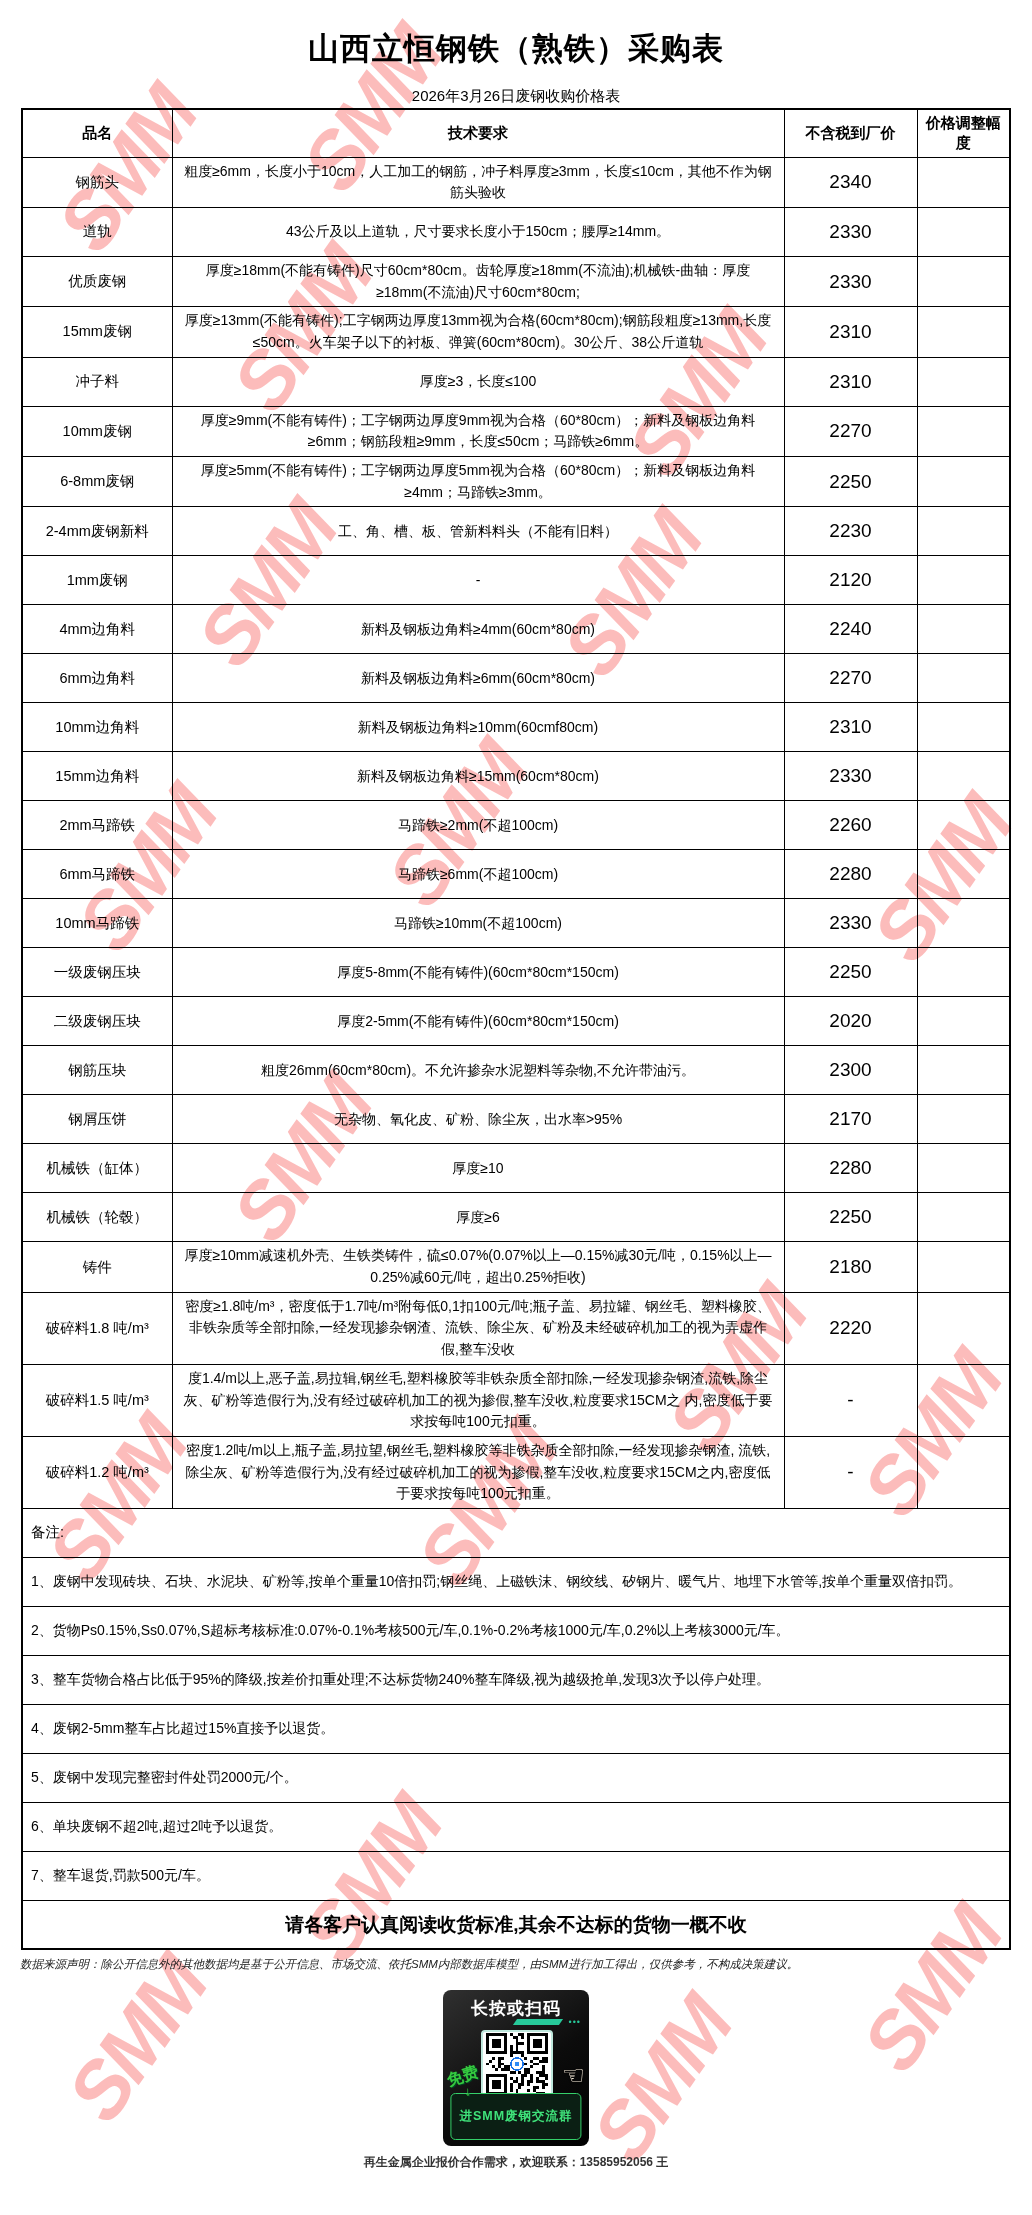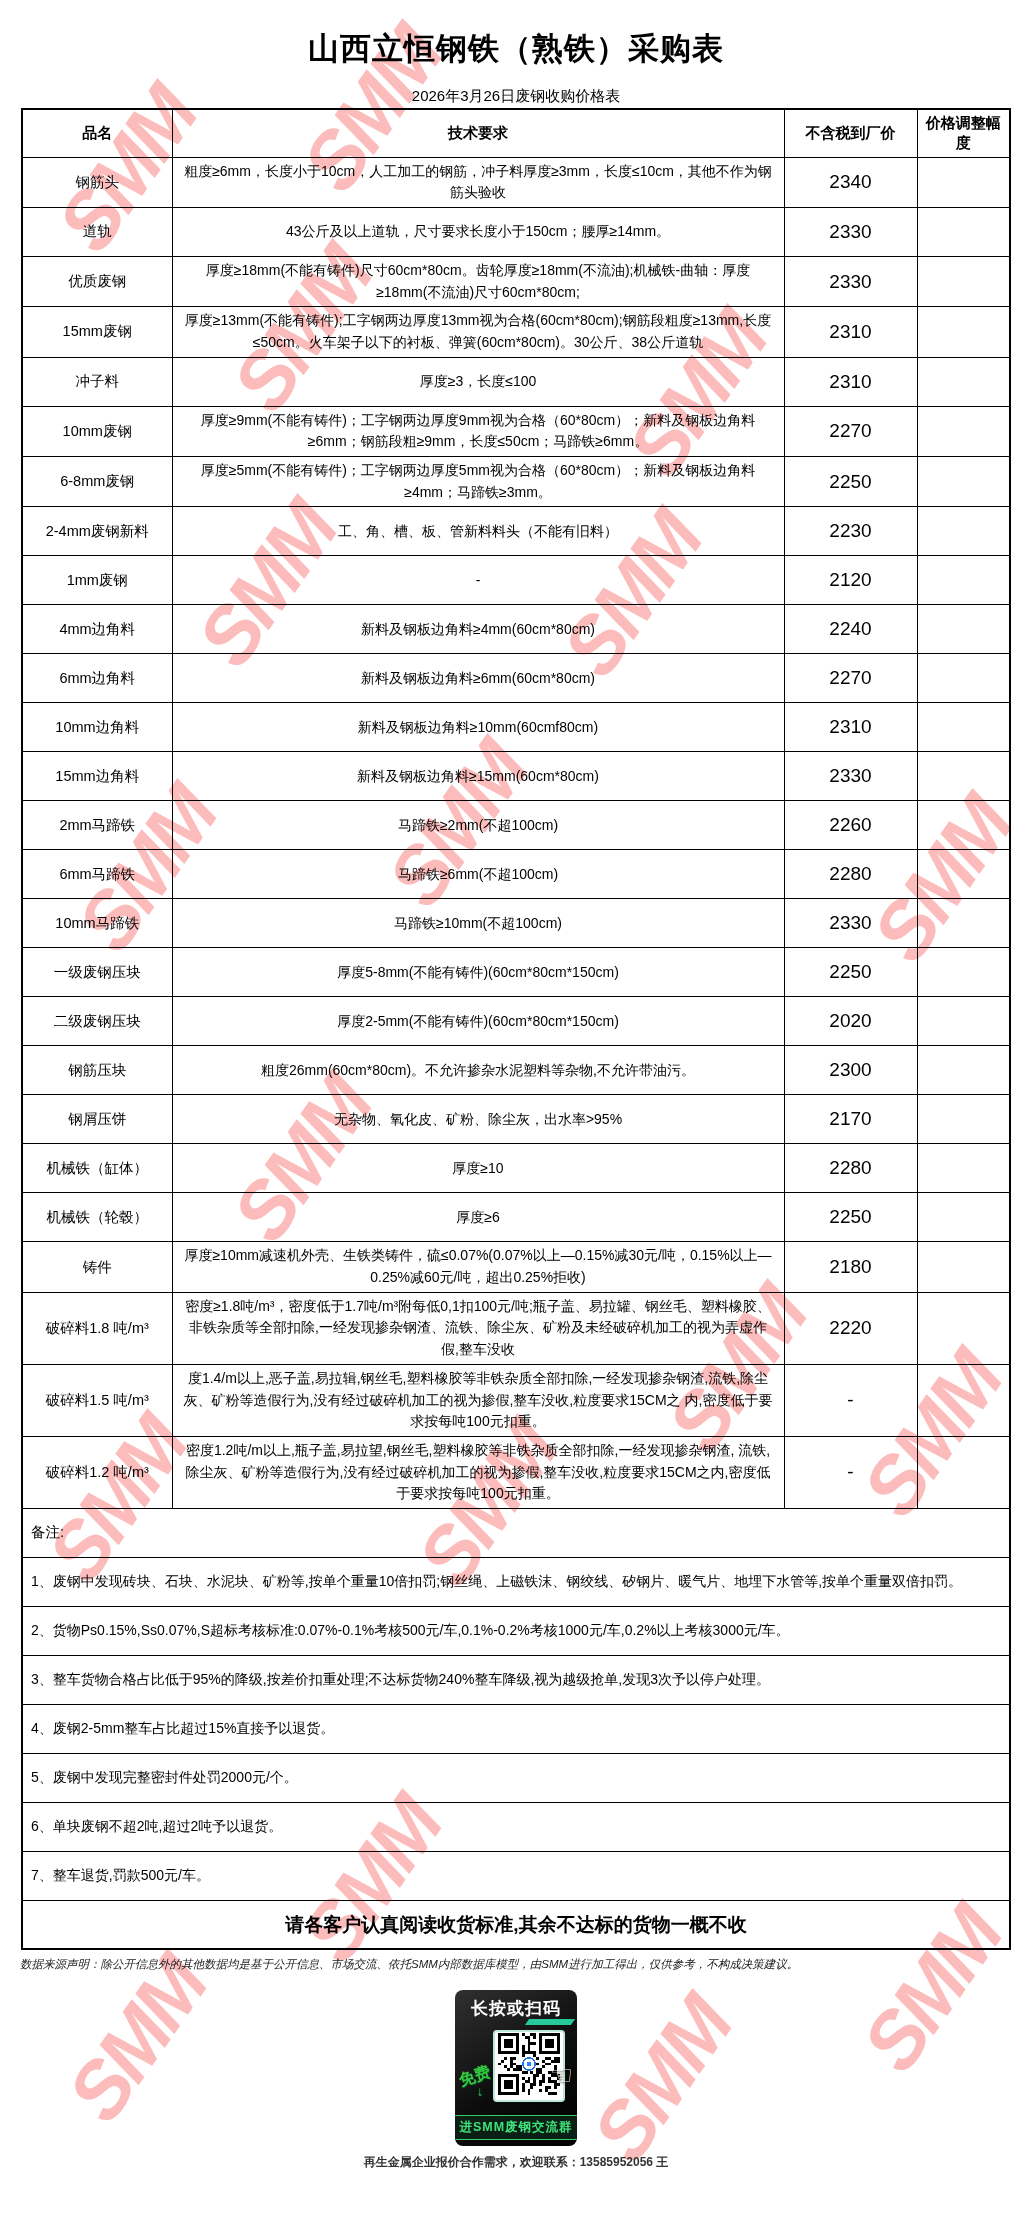--- a/index.html
+++ b/index.html
@@ -37,21 +37,21 @@
   td.c-price { text-align: center; font-size: 19px; }
   td.c-adj   { }
   td.remark-cell { text-align: left; font-size: 14.5px; height: 52px; padding-left: 10px; }
   td.note-cell   { text-align: left; font-size: 14px; height: 48px; padding-left: 10px; line-height: 1.5; }
   td.footer-cell { text-align: center; font-size: 19px; font-weight: 800; height: 48px; }
   .disclaimer {
     margin: 7px 20px 0; font-size: 11.5px; font-style: italic; color: #1a1a1a;
   }
   
   .qr-card {
-    position: relative; width: 122px; height: 156px; margin: 18px auto 0;
+    position: relative; width: 146px; height: 156px; margin: 18px auto 0;
     background: linear-gradient(145deg, #303030 0%, #0c0c0c 55%, #000 100%);
     border-radius: 8px; overflow: hidden;
   }
   .qr-title {
     text-align: center; color: #fff; font-size: 17px; font-weight: 800;
     padding-top: 7px; letter-spacing: 1px; position: relative; z-index: 2;
   }
   .qr-accent {
     position: absolute; top: 29px; left: 72px; width: 46px; height: 6px;
     background: #27c99a; transform: skewX(-35deg); z-index: 1;
@@ -69,21 +69,21 @@
   }
   .free-badge .arrow { font-size: 13px; display: block; transform: rotate(12deg); }
   .hand-icon {
     position: absolute; right: 4px; top: 70px; color: #f5e9d8; font-size: 26px; z-index: 3;
     text-shadow: 0 1px 2px #000;
   }
   .qr-pill {
     position: absolute; bottom: 6px; left: 50%; transform: translateX(-50%);
     background: #0b1f14; border: 1px solid #35d06a; border-radius: 5px;
     color: #3fe27a; font-size: 12.5px; font-weight: 800; letter-spacing: 1px;
-    padding: 3px 8px; white-space: nowrap; z-index: 2;
+    padding: 14px 8px; white-space: nowrap; z-index: 2;
   }
   .contact-line {
     text-align: center; font-size: 12px; font-weight: 700; color: #333; margin-top: 8px;
   }
 </style>
 </head>
 <body>
 
 <div class="page">
 

